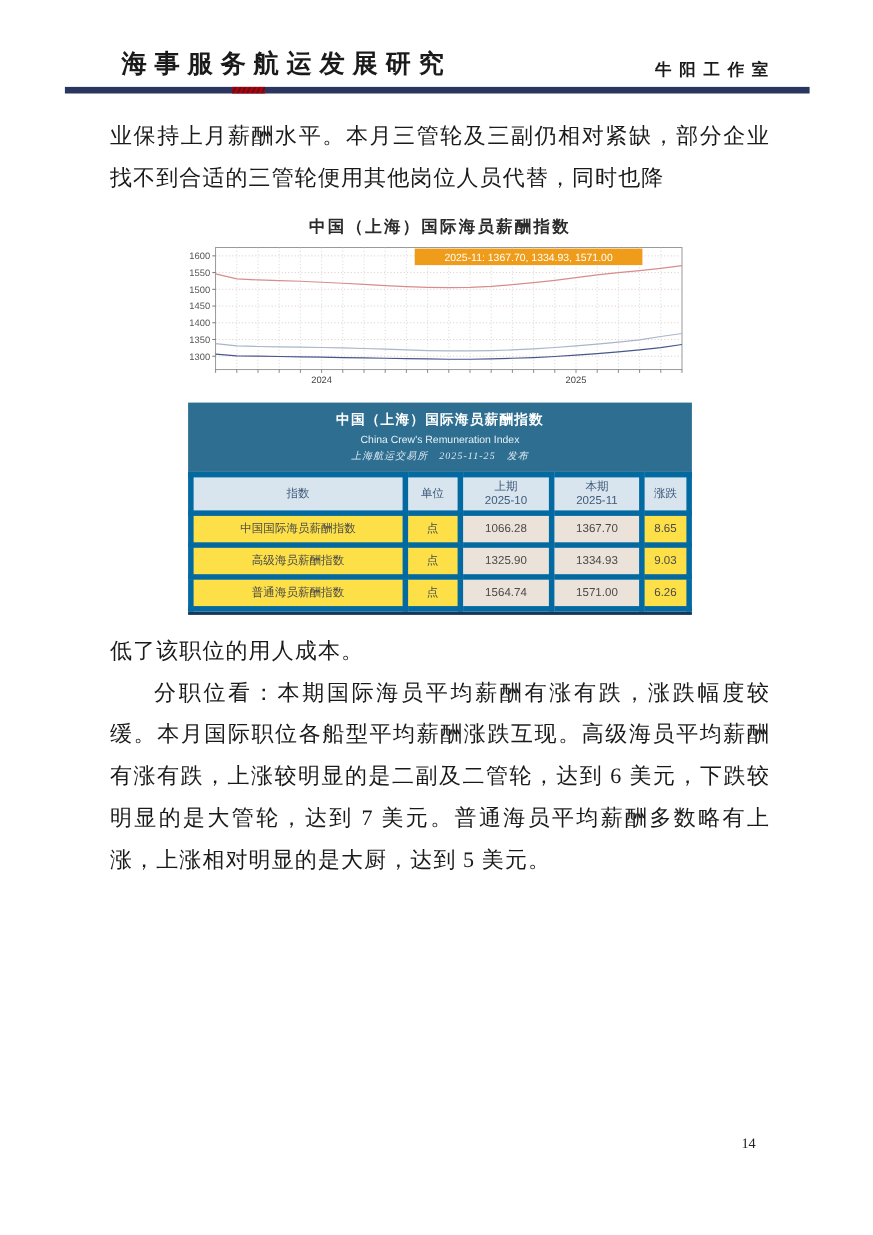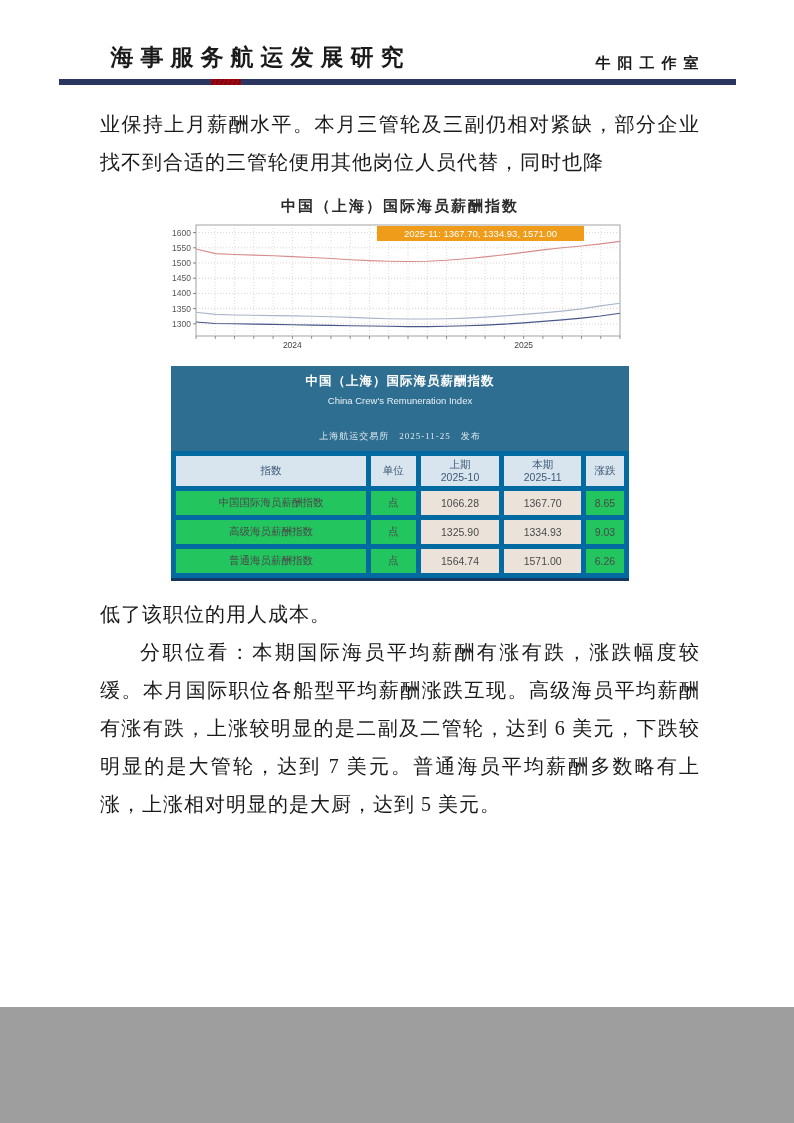--- a/index.html
+++ b/index.html
@@ -1,17 +1,17 @@
 <!DOCTYPE html>
 <html><head>
 <meta charset="utf-8">
 <style>
   html,body{margin:0;padding:0;background:#9e9e9e;}
   .page{
-    position:relative;width:794px;height:1007px;margin:0 auto;background:#ffffff;
+    position:relative;width:794px;height:1123px;margin:0 auto;background:#ffffff;
     font-family:"Liberation Serif","DejaVu Serif",serif;color:#1a1a1a;overflow:hidden;
   }
   
   .hdr{padding-top:42px;}
   .hdr-titles{width:677px;margin:0 auto;display:flex;justify-content:space-between;align-items:flex-end;}
   .hdr-left{margin-left:52px;font-size:23px;font-weight:bold;letter-spacing:7px;}
   .hdr-right{margin-right:30px;font-size:15px;font-weight:bold;letter-spacing:7px;}
   .hdr-rule{position:relative;width:677px;height:6px;margin:6px auto 0 auto;background:#2a3560;}
   .hdr-rule .accent{
     position:absolute;left:152px;top:0;width:30px;height:6px;
@@ -27,27 +27,27 @@
   
   .chart-fig{width:460px;margin:16px auto 6px auto;}
   .chart-title{text-align:center;font-size:15px;font-weight:bold;letter-spacing:2px;color:#2b2b2b;
     font-family:"Liberation Sans","DejaVu Sans",sans-serif;margin-bottom:4px;}
   .chart-svg{display:block;}
   
   .tbl-fig{width:458px;margin:14px auto 0 auto;border-bottom:3px solid #17365d;}
   .banner{background:#2e6e90;color:#ffffff;text-align:center;padding:7px 0 8px 0;}
   .banner .t1{font-size:12.5px;font-weight:bold;letter-spacing:1px;}
   .banner .t2{font-size:9.5px;color:#e8f1f6;margin-top:5px;font-family:"Liberation Sans","DejaVu Sans",sans-serif;}
-  .banner .t3{font-size:9px;color:#dfe9f0;margin-top:24px;letter-spacing:1px;}
+  .banner .t3{font-size:9px;color:#dfe9f0;margin-top:2px;letter-spacing:1px;font-style:italic;}
   table.idx{border-collapse:collapse;width:100%;font-size:10.5px;
     font-family:"Liberation Sans","DejaVu Sans",sans-serif;color:#4a4a4a;table-layout:fixed;}
   table.idx th,table.idx td{border:5px solid #0369a1;text-align:center;padding:0;}
   table.idx th{height:30px;font-weight:normal;color:#3d5a78;background:#d8e4ee;}
   table.idx td{height:24px;}
-  td.blue{background:#22c55e;}
+  td.blue{background:#fde047;}
   td.tan{background:#ebe3da;}
   th.tan-h{background:#d8e4ee;}
   .th-stack span{display:block;line-height:13px;}
   
   .page-num{position:absolute;top:1032px;right:107px;font-size:13px;color:#222;}
 </style>
 </head>
 <body>
 
 <div class="page">

